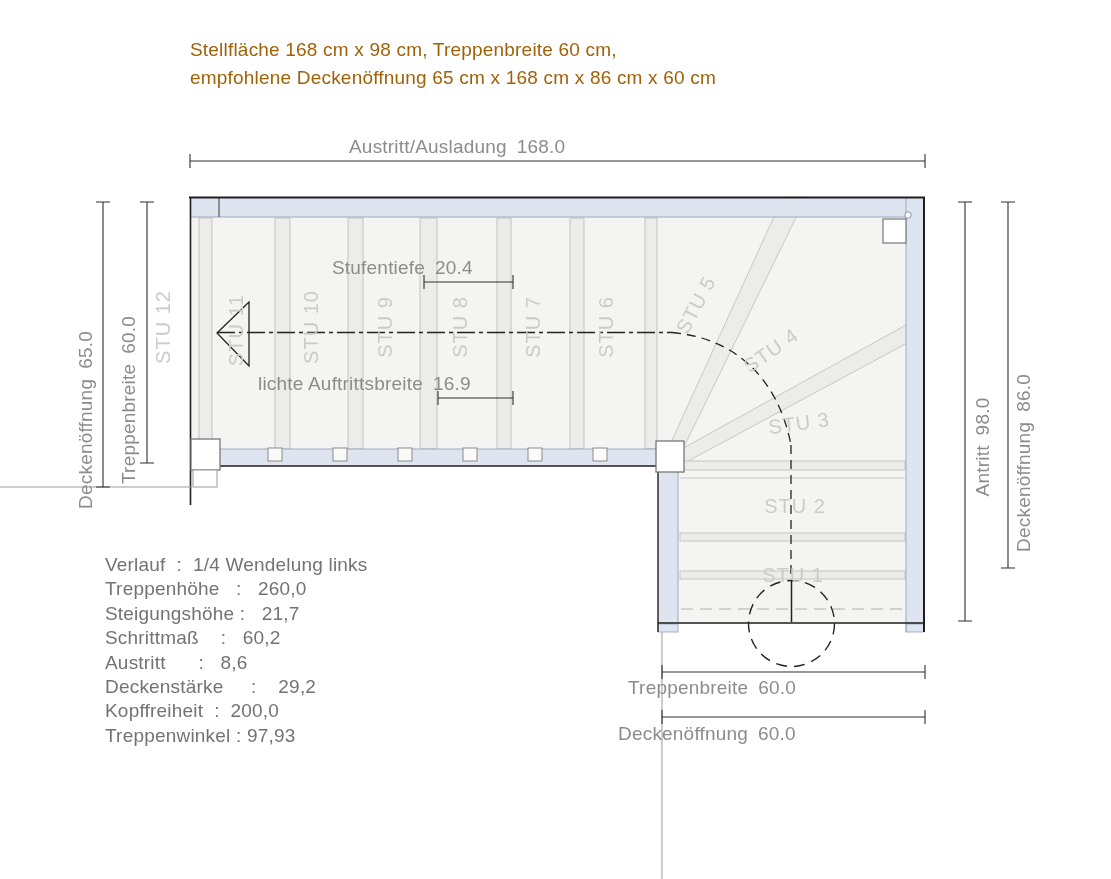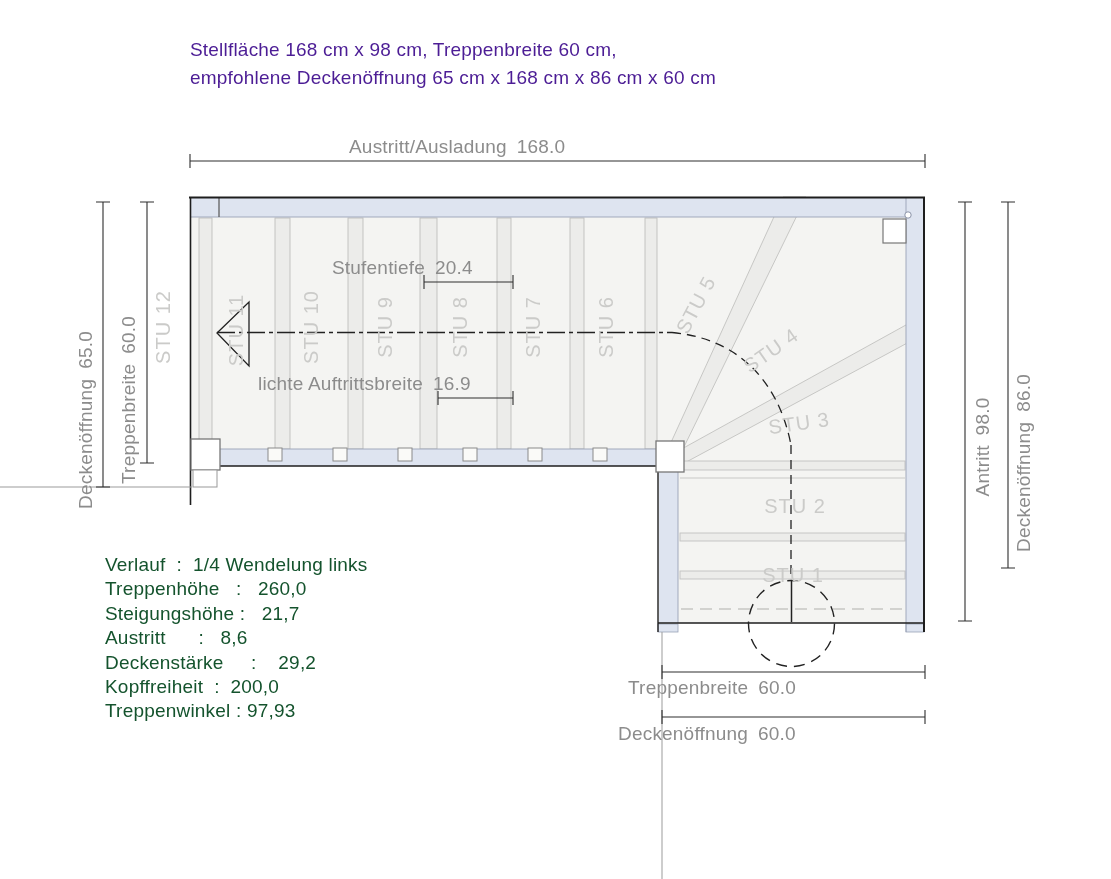--- a/index.html
+++ b/index.html
@@ -2,25 +2,25 @@
 <html><head>
 <meta charset="utf-8">
 <style>
   html,body{margin:0;padding:0;background:#ffffff;}
   .canvas{
     position:relative;width:1111px;height:879px;background:#ffffff;overflow:hidden;
     font-family:"Liberation Sans", sans-serif;
   }
   .hdr{
     position:absolute;left:190px;top:36px;
-    font-size:19px;line-height:28px;color:#4c1d95;letter-spacing:.2px;
+    font-size:19px;line-height:28px;color:#a16207;letter-spacing:.2px;
   }
   .info{
     position:absolute;left:105px;top:553px;
-    font-size:19px;line-height:24.4px;color:#14532d;letter-spacing:.2px;
+    font-size:19px;line-height:24.4px;color:#737373;letter-spacing:.2px;
   }
   .info div{white-space:pre;}
   svg{position:absolute;left:0;top:0;}
   svg text{font-family:"Liberation Sans", sans-serif;}
   .dimtxt{font-size:19px;fill:#8c8c8c;letter-spacing:.2px;}
   .stutxt{font-size:20px;fill:#cbcbc9;letter-spacing:1px;}
 </style>
 </head>
 <body>
 
@@ -147,19 +147,20 @@
       <text class="stutxt" text-anchor="middle" transform="translate(800,430) rotate(-8)">STU 3</text>
       <text class="stutxt" text-anchor="middle" transform="translate(795,513)">STU 2</text>
       <text class="stutxt" text-anchor="middle" transform="translate(793,582)">STU 1</text>
     </g>
   </svg>
 
   <div class="info">
     <div>Verlauf  :  1/4 Wendelung links</div>
     <div>Treppenhöhe   :   260,0</div>
     <div>Steigungshöhe :   21,7</div>
+    <div>Schrittmaß    :   60,2</div>
     <div>Austritt      :   8,6</div>
     <div>Deckenstärke     :    29,2</div>
     <div>Kopffreiheit  :  200,0</div>
     <div>Treppenwinkel : 97,93</div>
   </div>
 
 </div>
 
 </body></html>

